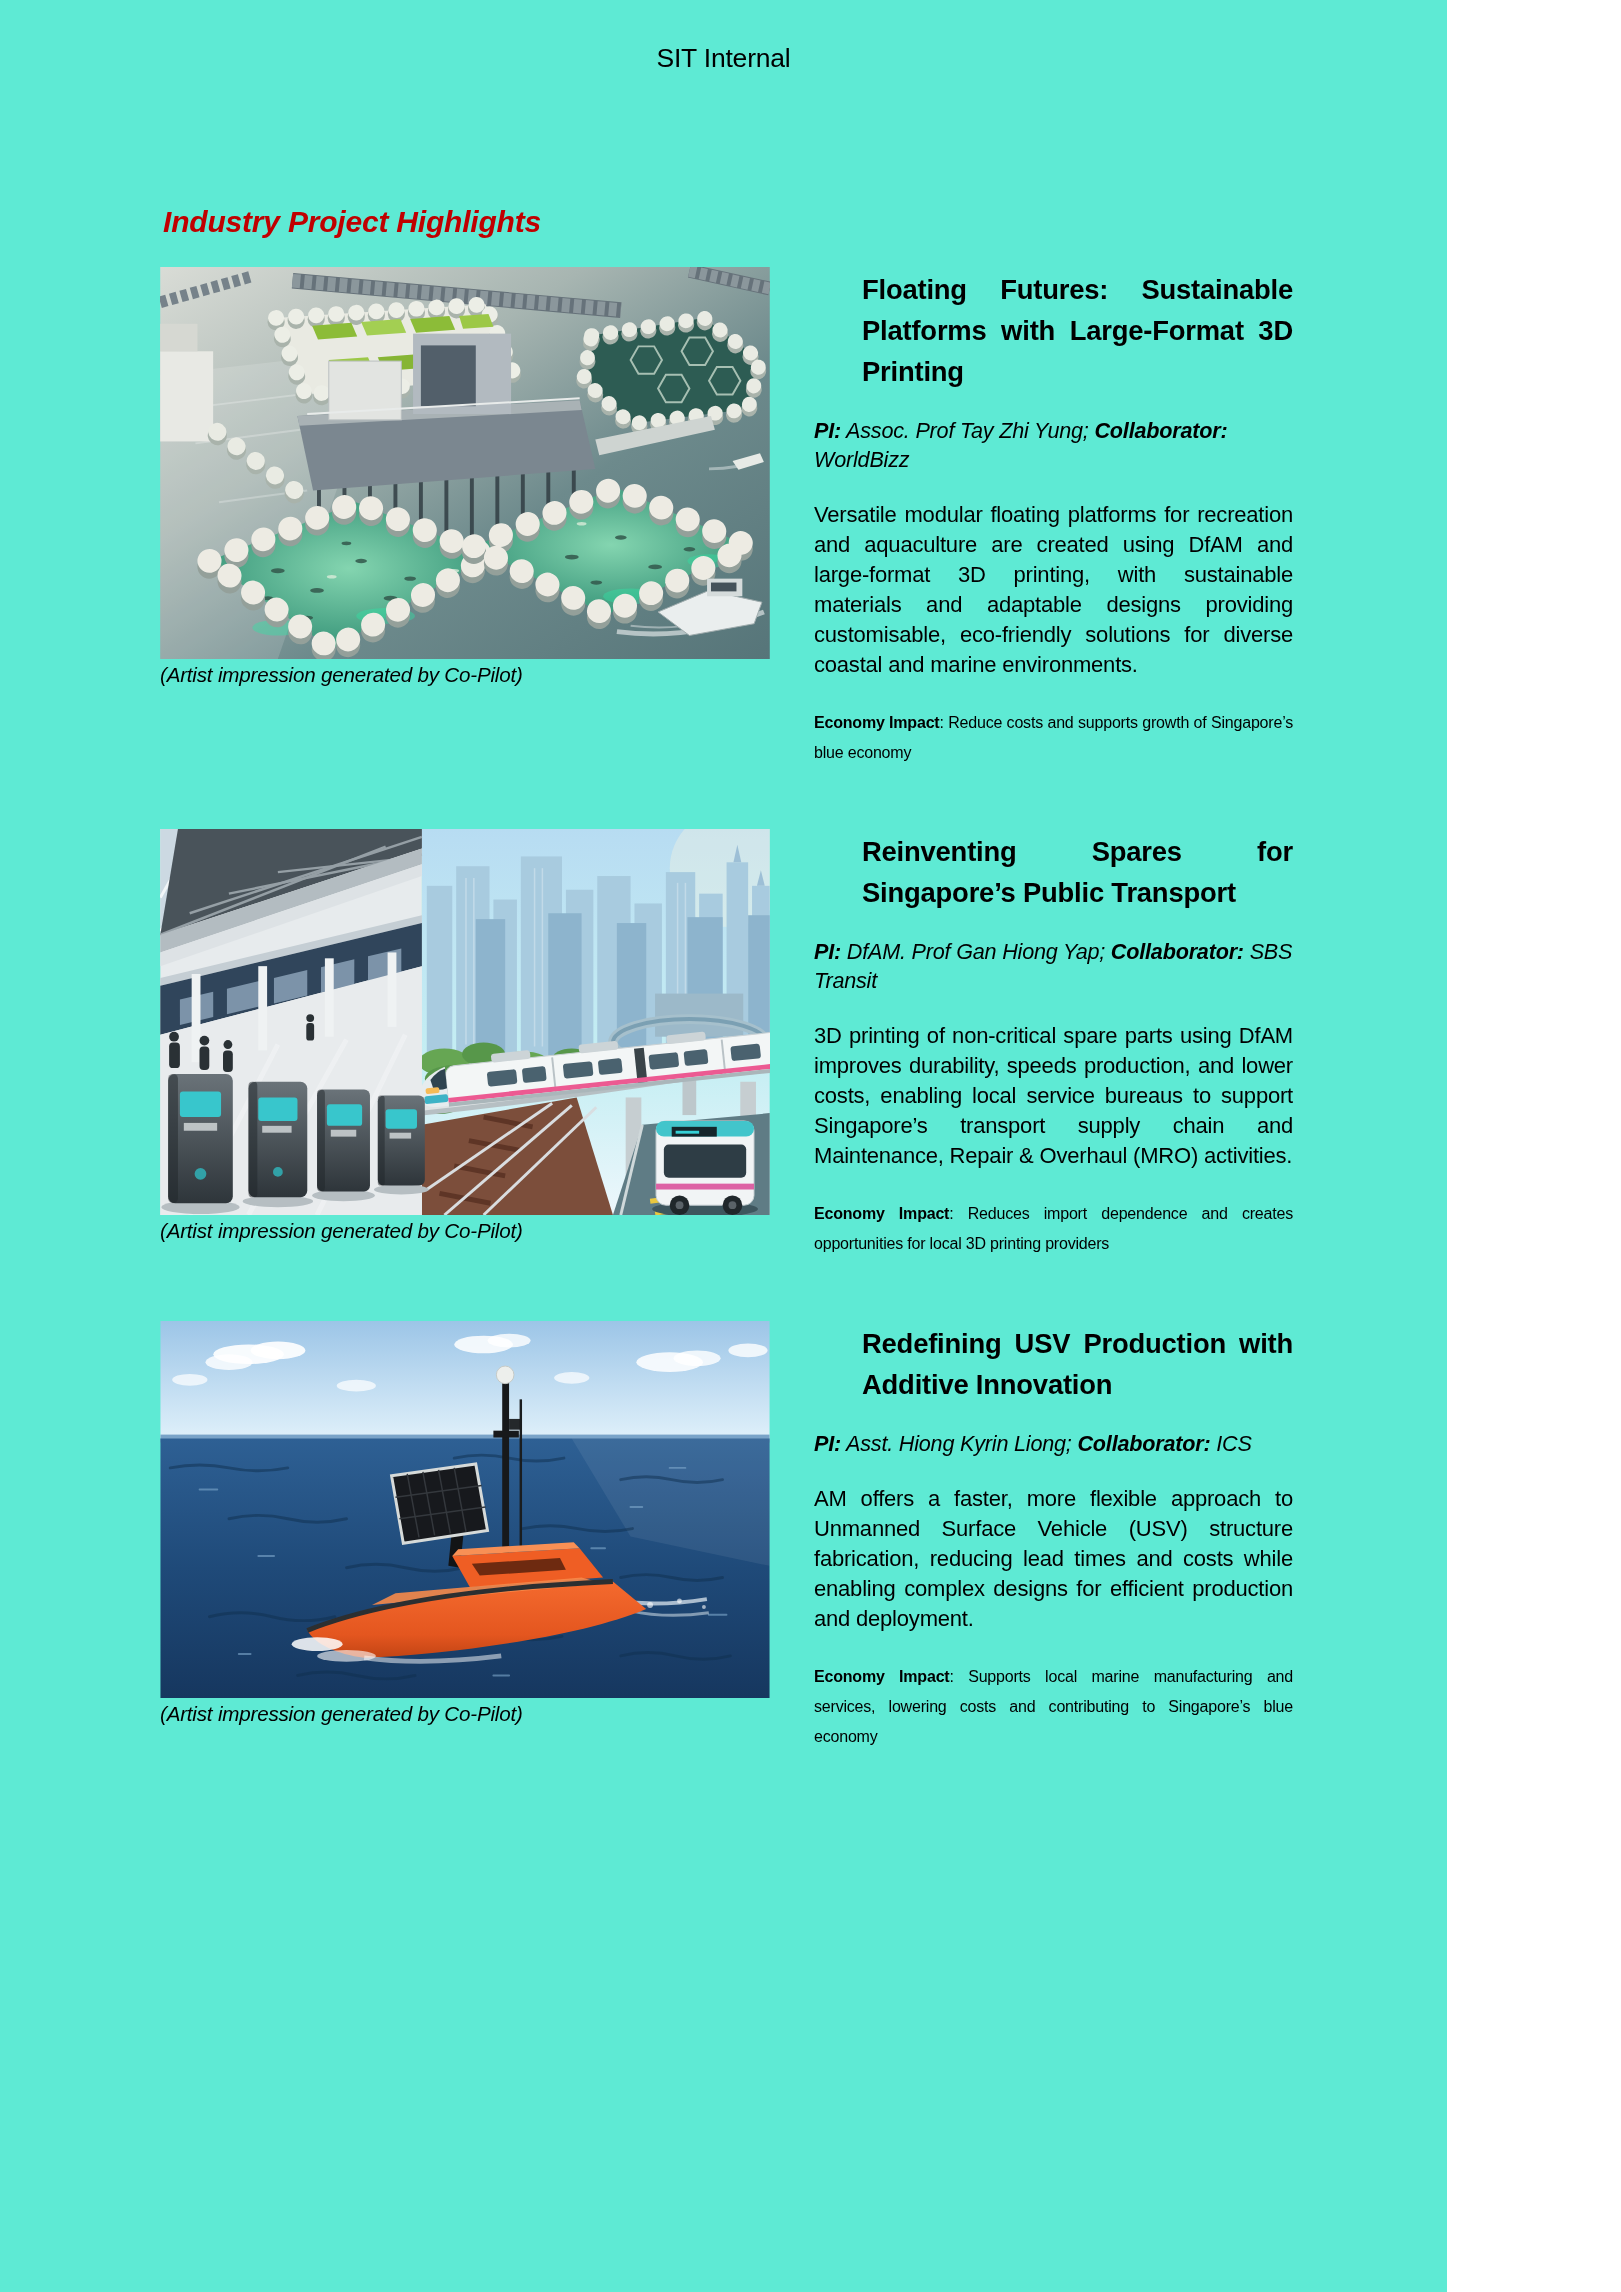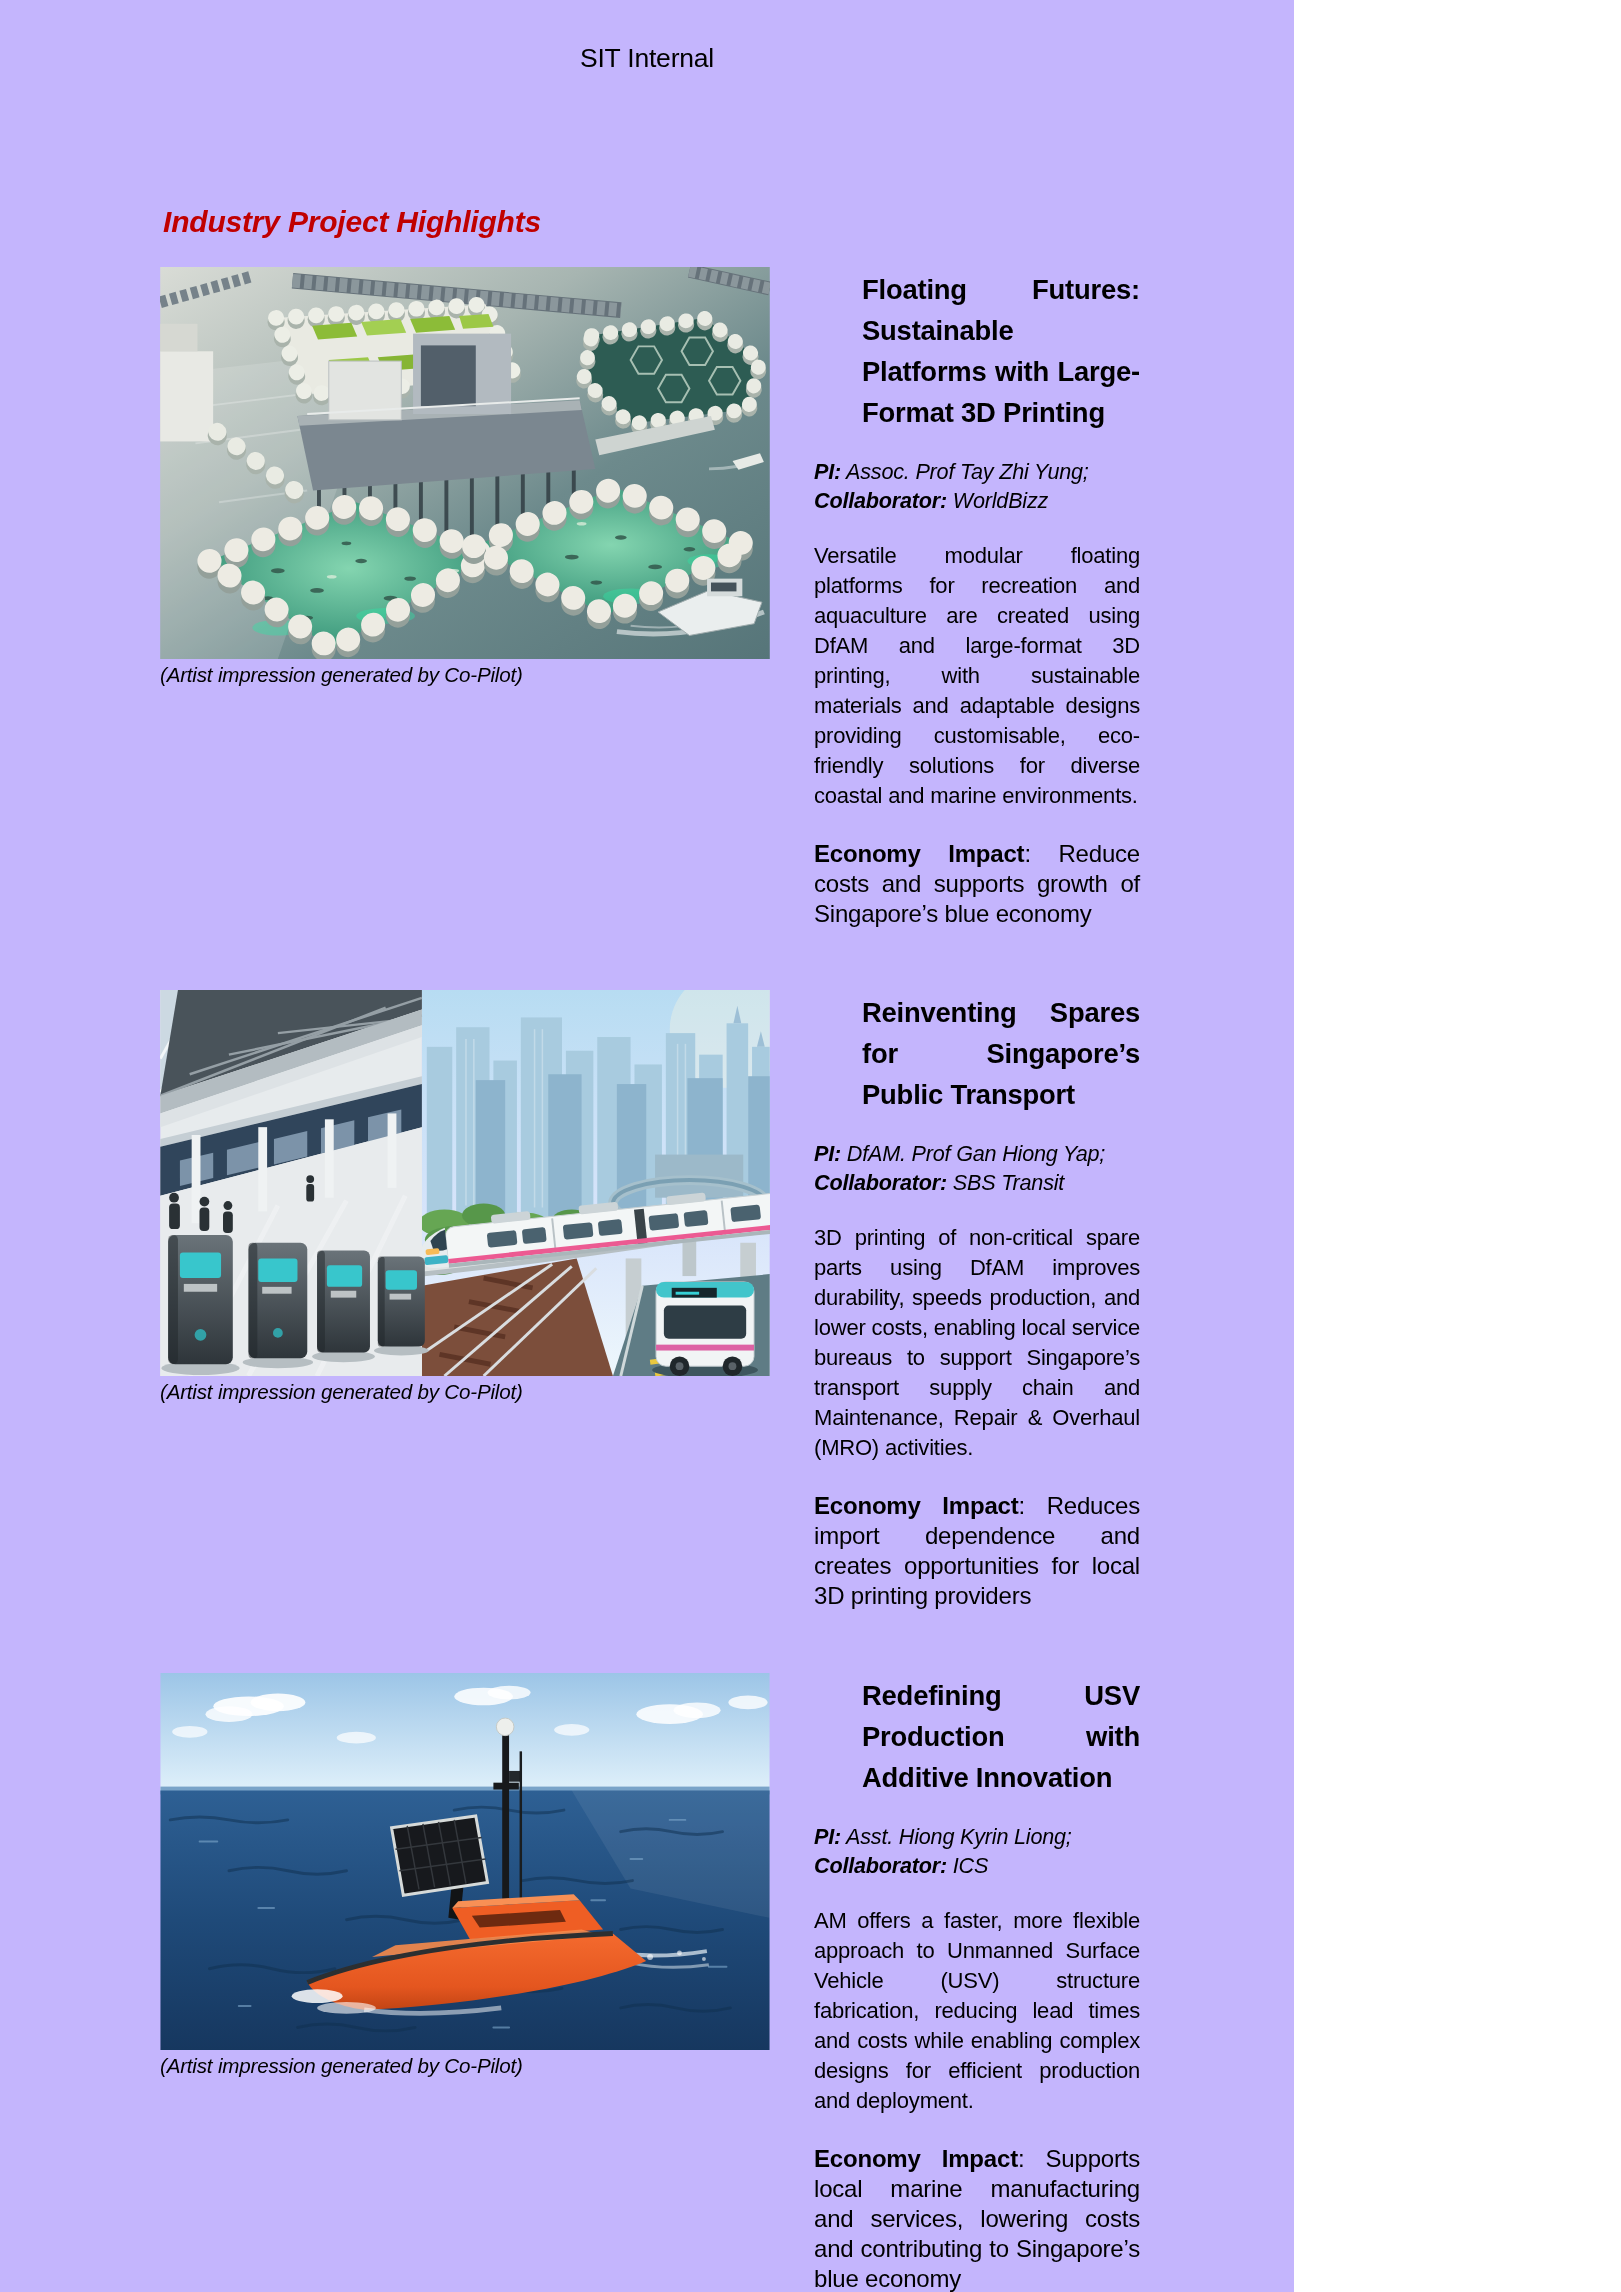--- a/index.html
+++ b/index.html
@@ -1,35 +1,35 @@
 <!DOCTYPE html>
 <html><head>
 <meta charset="utf-8">
 <style>
   * { margin:0; padding:0; box-sizing:border-box; }
   html,body { background:#ffffff; }
   body { font-family:"Liberation Sans", sans-serif; color:#000; }
-  .page { width:1294px; height:2293px; position:relative; background:#c4b5fd; overflow:hidden; }
+  .page { width:1447px; height:2293px; position:relative; background:#5eead4; overflow:hidden; }
   .doc-header { padding-top:43px; text-align:center; font-size:26.5px; line-height:31px; letter-spacing:-0.2px; }
   .section-heading { margin:129px 154px 0 163px; color:#C00000; font-size:30px; line-height:37px;
                      font-weight:bold; font-style:italic; letter-spacing:-0.2px; }
   .content { margin-left:160px; margin-right:154px; }
   .row { display:flex; align-items:flex-start; }
   .row-1 { margin-top:26.5px; }
   .row-2 { margin-top:61px; }
   .row-3 { margin-top:62px; }
   .fig { width:610px; flex:none;font-style:italic; }
   .fig svg { display:block; }
   .fig figcaption { font-size:20.6px; line-height:25.5px; margin-top:3.9px; letter-spacing:-0.2px; }
   .txt { width:654px; margin-left:44px; padding-top:2px; }
   .ptitle { font-size:27.4px; line-height:41px; font-weight:700; text-align:justify; letter-spacing:-0.2px;margin-left:48px; }
   .pi { margin-top:24.5px; font-size:21.6px; line-height:29px; font-style:italic; letter-spacing:-0.2px; }
   .pi b { font-weight:700; }
   .desc { margin-top:25.5px; font-size:22px; line-height:30px; text-align:justify; letter-spacing:-0.2px; }
-  .econ { margin-top:28px; font-size:24px; line-height:30px; text-align:justify; letter-spacing:-0.2px; }
+  .econ { margin-top:28px; font-size:16px; line-height:30px; text-align:justify; letter-spacing:-0.2px; }
   .econ b { font-weight:700; }
 </style>
 </head>
 <body>
 
 <div class="page">
 
   <div class="doc-header">SIT Internal</div>
 
   <h1 class="section-heading">Industry Project Highlights</h1>

